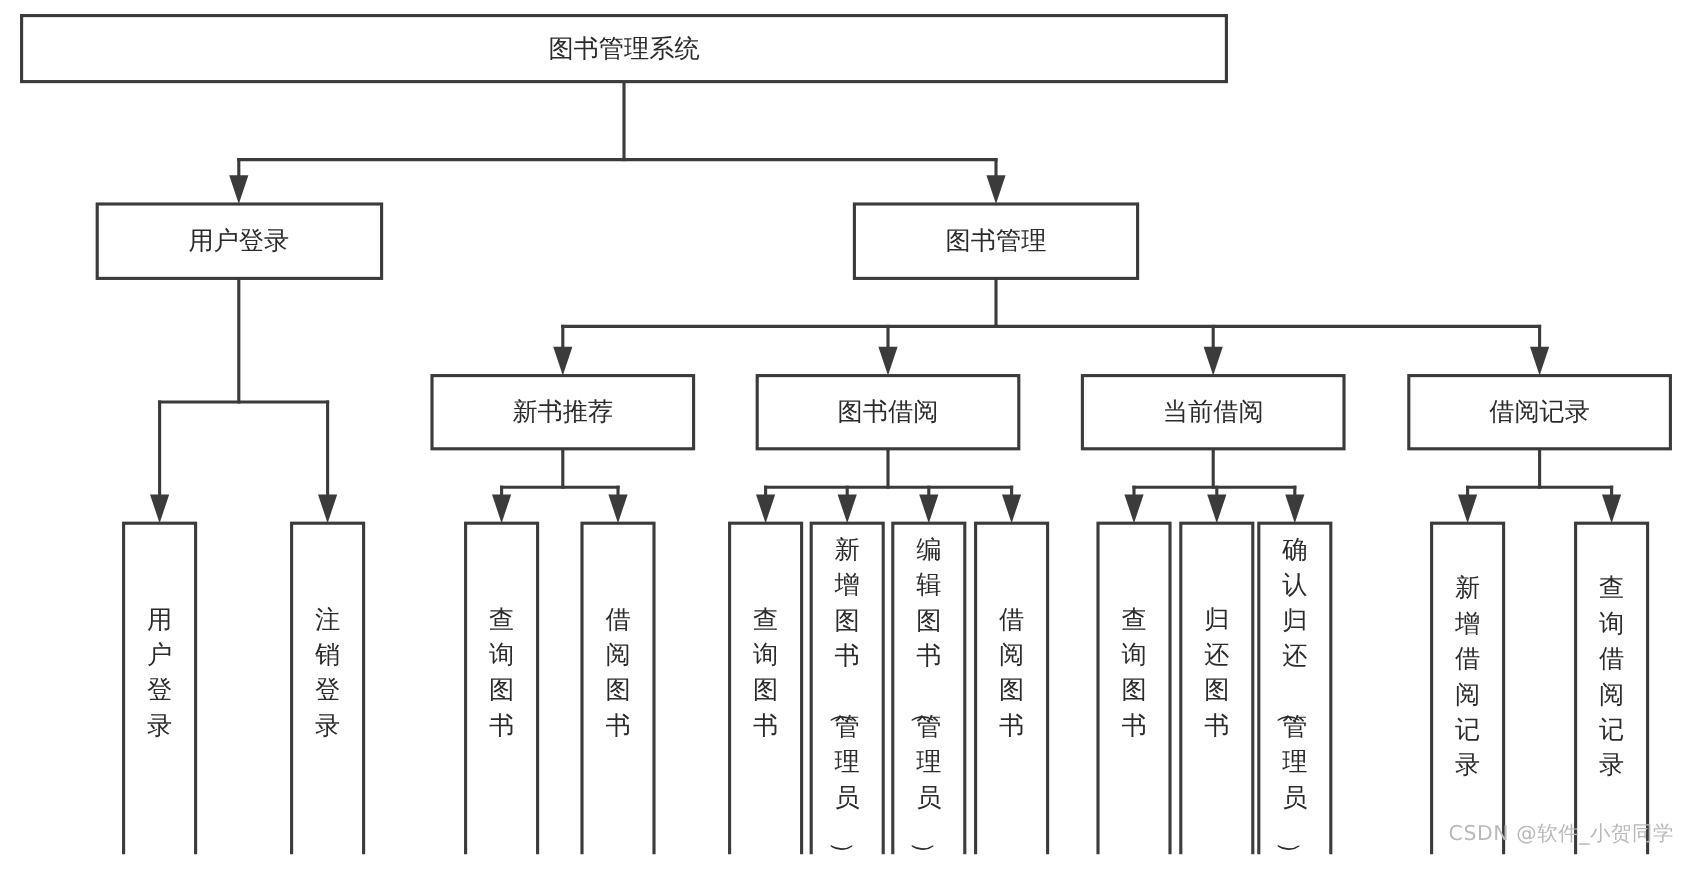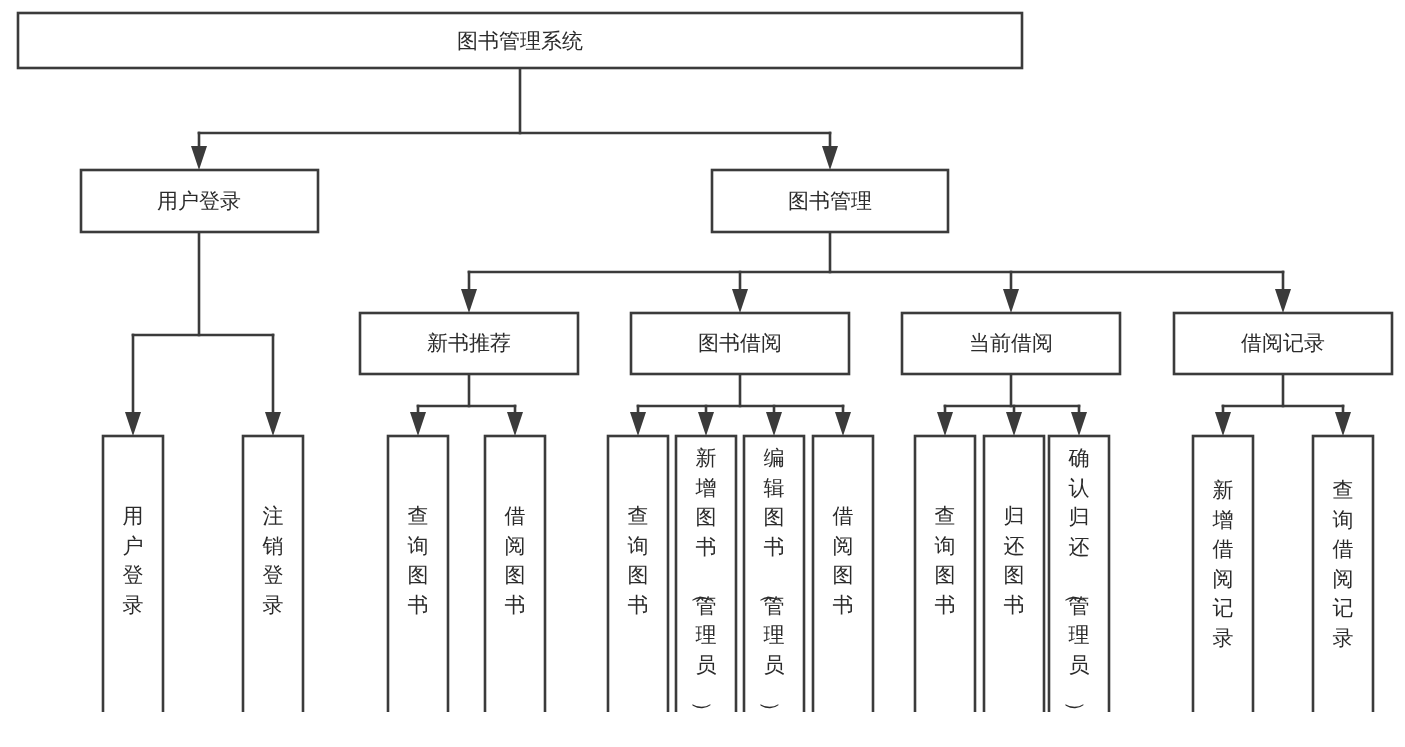--- a/index.html
+++ b/index.html
@@ -244,14 +244,15 @@
       <text class="node-label-vert" x="1223" y="497"><tspan x="1223" y="497">新</tspan><tspan x="1223" y="526.5">增</tspan><tspan x="1223" y="556">借</tspan><tspan x="1223" y="585.5">阅</tspan><tspan x="1223" y="615">记</tspan><tspan x="1223" y="644.5">录</tspan></text>
     </g>
 
     <g>
       <rect class="node-box" x="1313" y="436" width="60" height="297"></rect>
       <text class="node-label-vert" x="1343" y="497"><tspan x="1343" y="497">查</tspan><tspan x="1343" y="526.5">询</tspan><tspan x="1343" y="556">借</tspan><tspan x="1343" y="585.5">阅</tspan><tspan x="1343" y="615">记</tspan><tspan x="1343" y="644.5">录</tspan></text>
     </g>
 
   </svg>
 
+  <div class="watermark">CSDN @软件_小贺同学</div>
 
 </div>
 
 </body></html>

